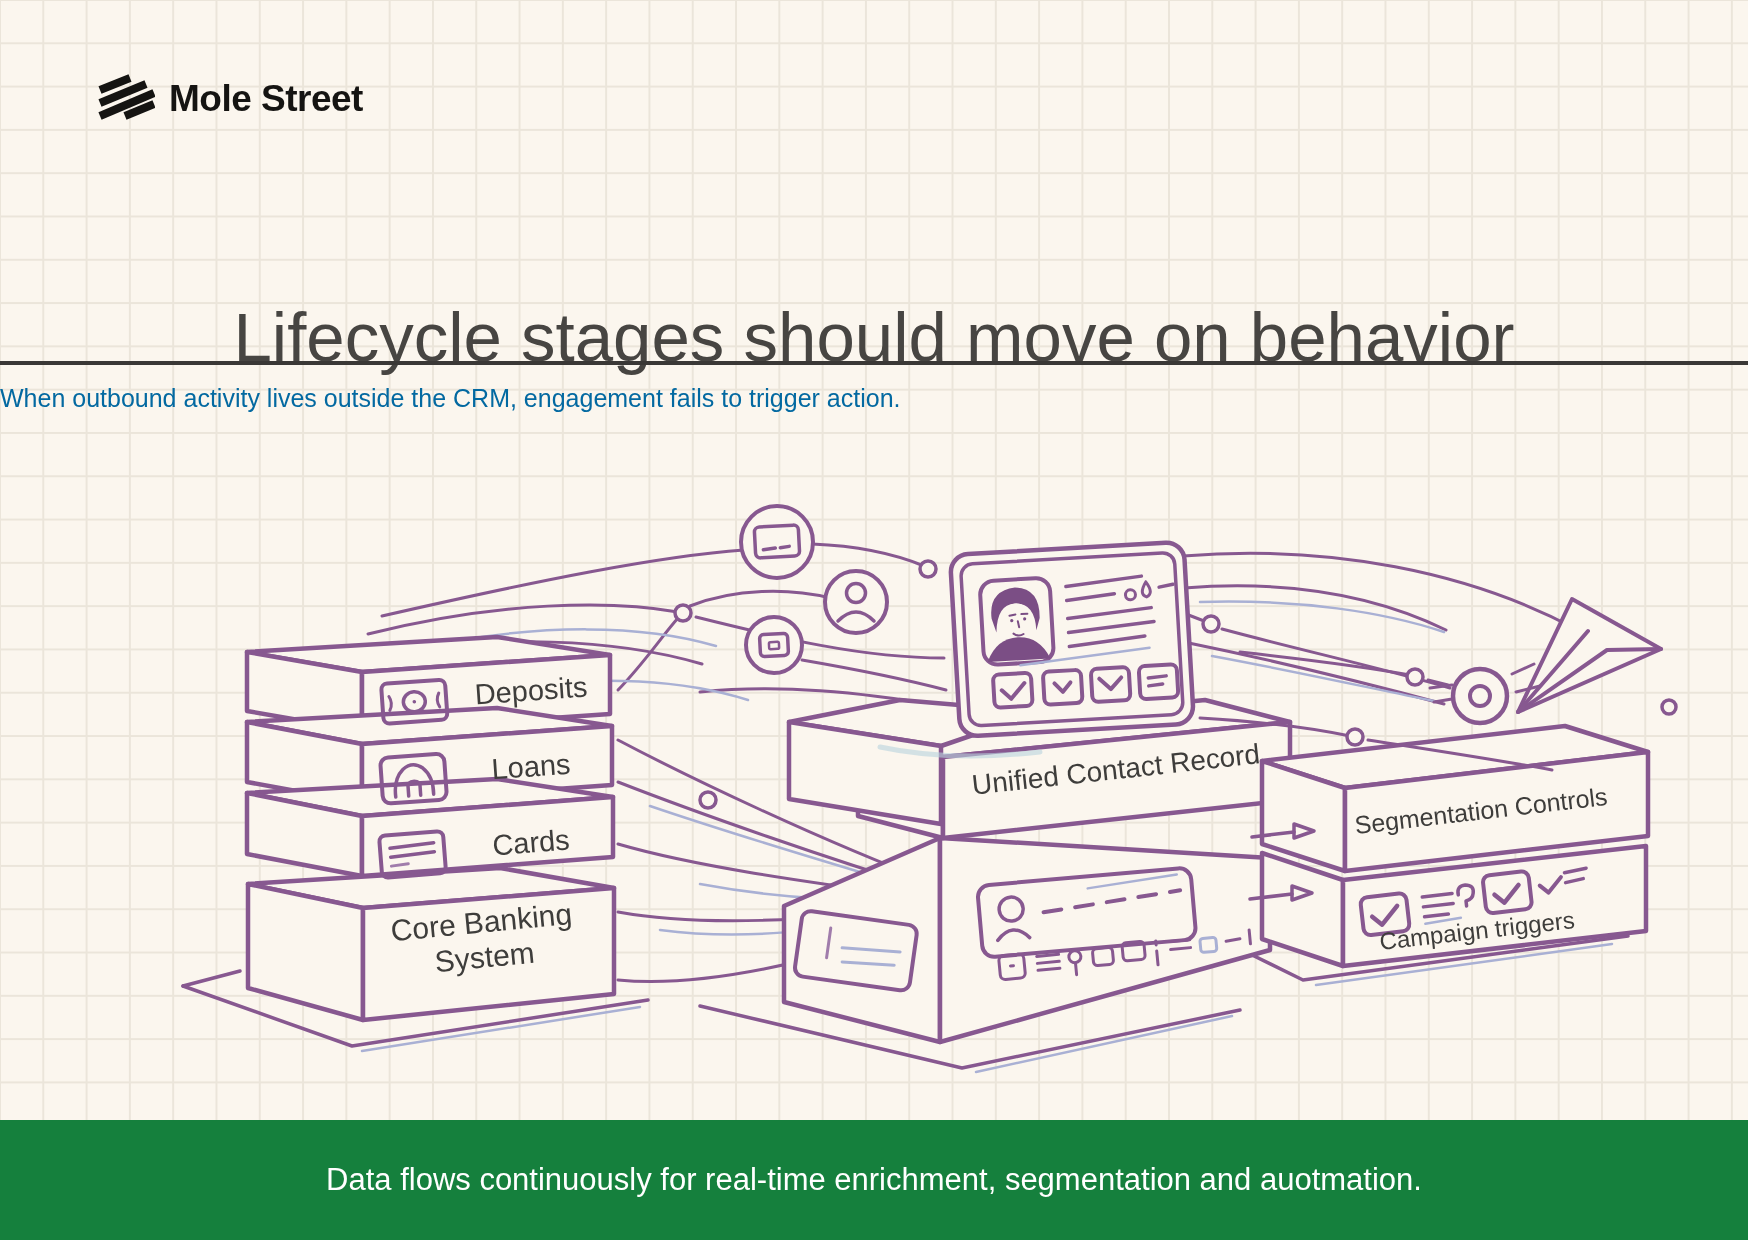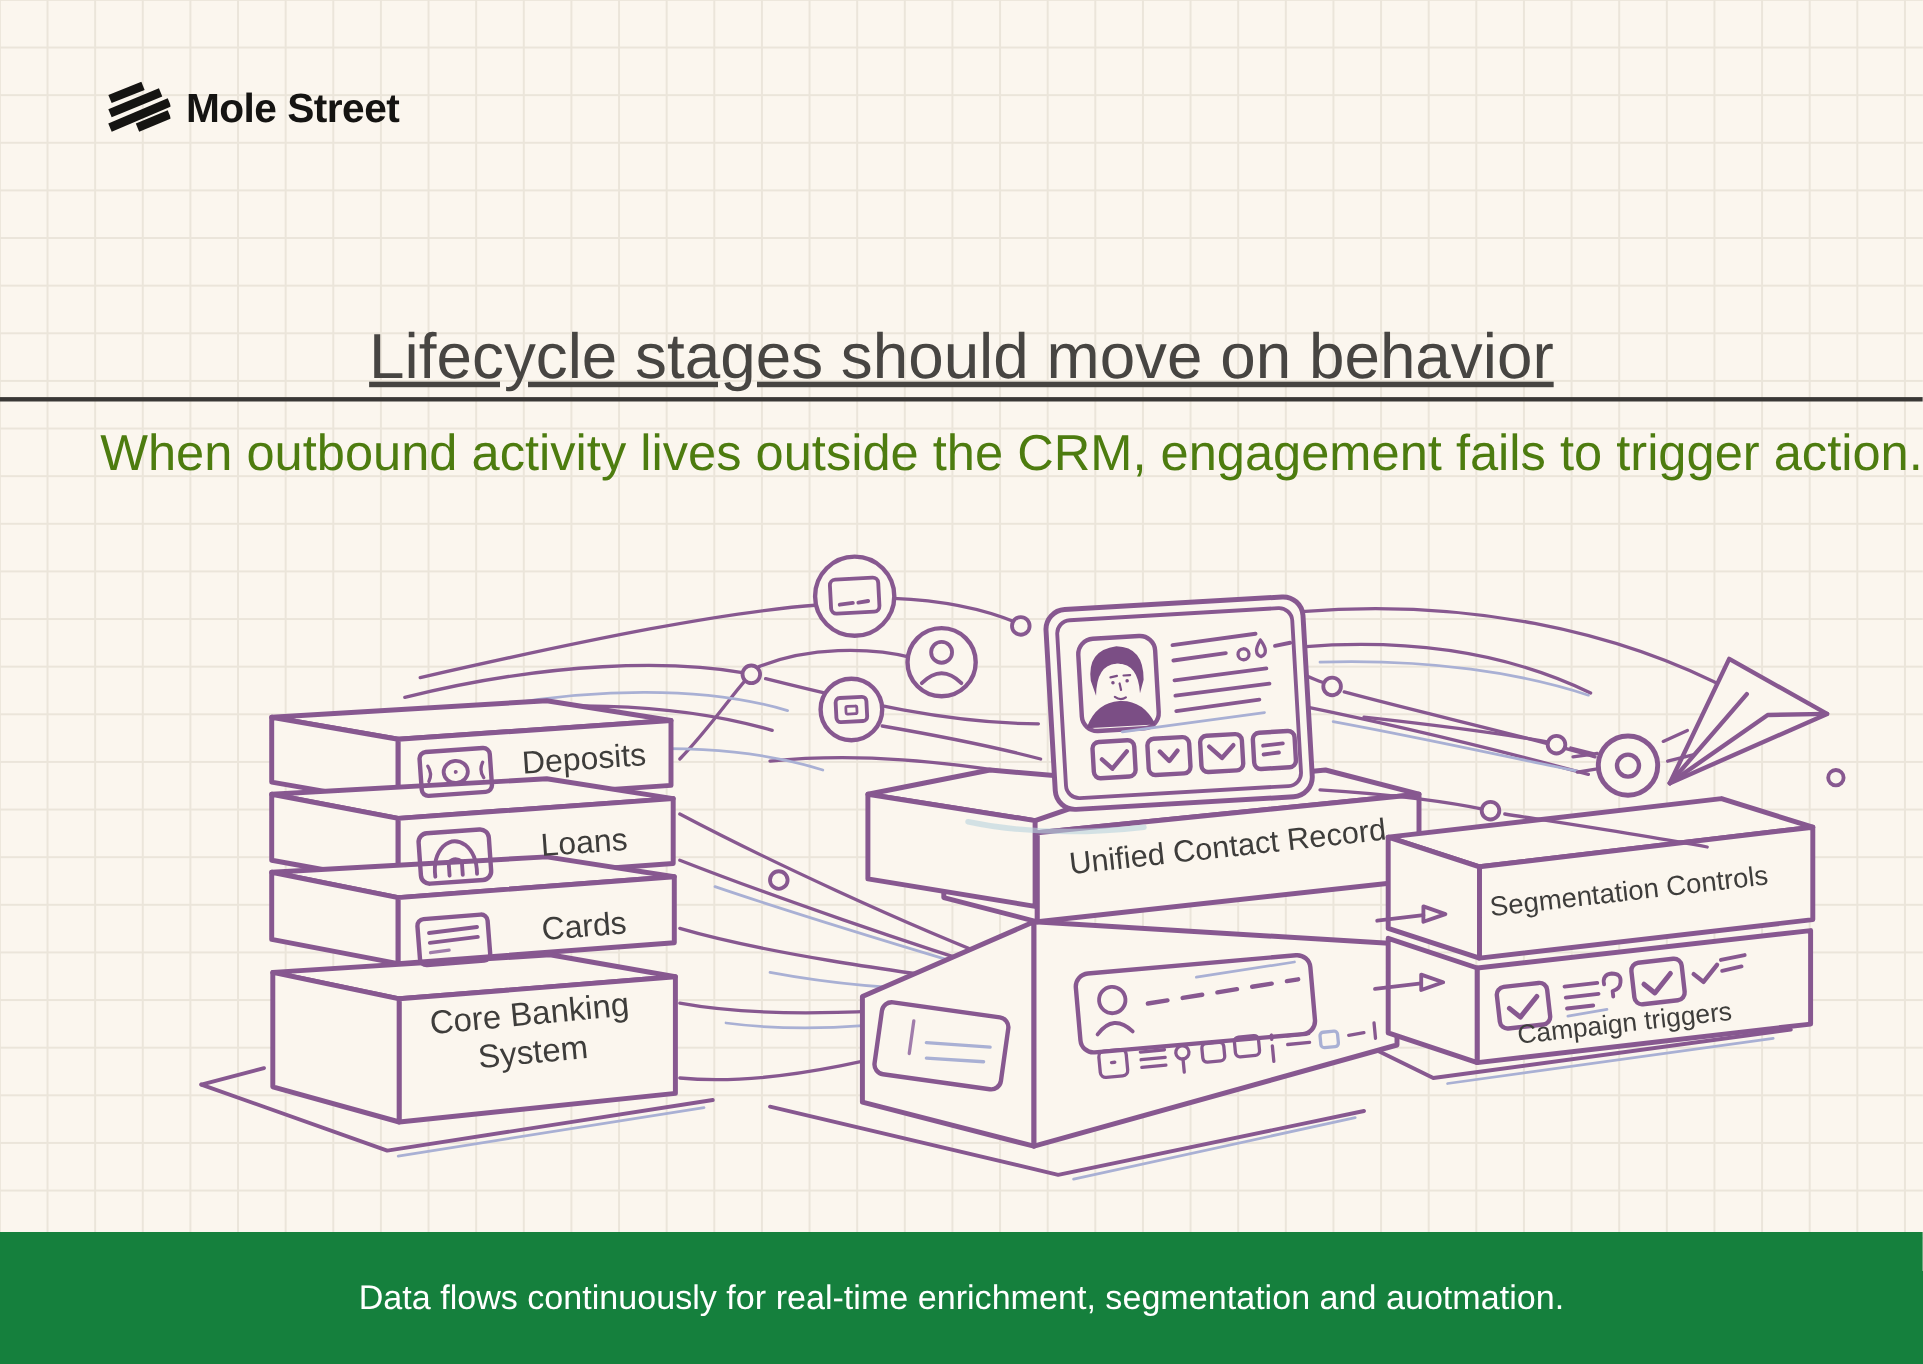--- a/index.html
+++ b/index.html
@@ -9,24 +9,24 @@
     background-color:#fbf6ee;
     background-image:
       linear-gradient(#ebe5da 1.5px, transparent 1.5px),
       linear-gradient(90deg, #ebe5da 1.5px, transparent 1.5px);
     background-size:43.3px 43.3px;
     background-position:-1px -1px;
   }
   .logo{position:absolute;left:97px;top:74px;display:flex;align-items:flex-end;gap:14px;}
   .logo-text{font-size:37px;font-weight:700;color:#151412;letter-spacing:-0.5px;}
   .title{position:absolute;top:252px;left:0;width:100%;text-align:center;
-    font-size:58px;font-weight:400;color:#474542;letter-spacing:0;text-decoration:underline;}
+    font-size:69px;font-weight:400;color:#474542;letter-spacing:0;}
   .rule{position:absolute;top:361px;left:0;width:100%;height:4px;background:#3a3836;}
-  .subtitle{position:absolute;top:384px;left:0;width:100%;text-align:right;
-    font-size:46px;font-weight:400;color:#4d7c0f;}
+  .subtitle{position:absolute;top:384px;left:0;width:100%;text-align:left;
+    font-size:25px;font-weight:400;color:#0369a1;}
   .illustration{position:absolute;left:0;top:0;width:1748px;height:1240px;}
   .il-label{position:absolute;color:#3e3d3b;white-space:nowrap;transform-origin:center;}
   .lbl-deposits{left:531px;top:691px;font-size:29px;transform:translate(-50%,-50%) rotate(-4deg);}
   .lbl-loans{left:531px;top:767px;font-size:29px;transform:translate(-50%,-50%) rotate(-4deg);}
   .lbl-cards{left:531px;top:843px;font-size:29px;transform:translate(-50%,-50%) rotate(-4.5deg);}
   .lbl-core{left:483px;top:940px;font-size:30px;width:220px;text-align:center;line-height:1.15;
     white-space:normal;transform:translate(-50%,-50%) rotate(-5.5deg);}
   .lbl-ucr{left:1116px;top:770px;font-size:28px;transform:translate(-50%,-50%) rotate(-6.3deg);}
   .lbl-seg{left:1481px;top:811px;font-size:25px;transform:translate(-50%,-50%) rotate(-6.6deg);}
   .lbl-camp{left:1477px;top:931px;font-size:24px;transform:translate(-50%,-50%) rotate(-6.4deg);}

